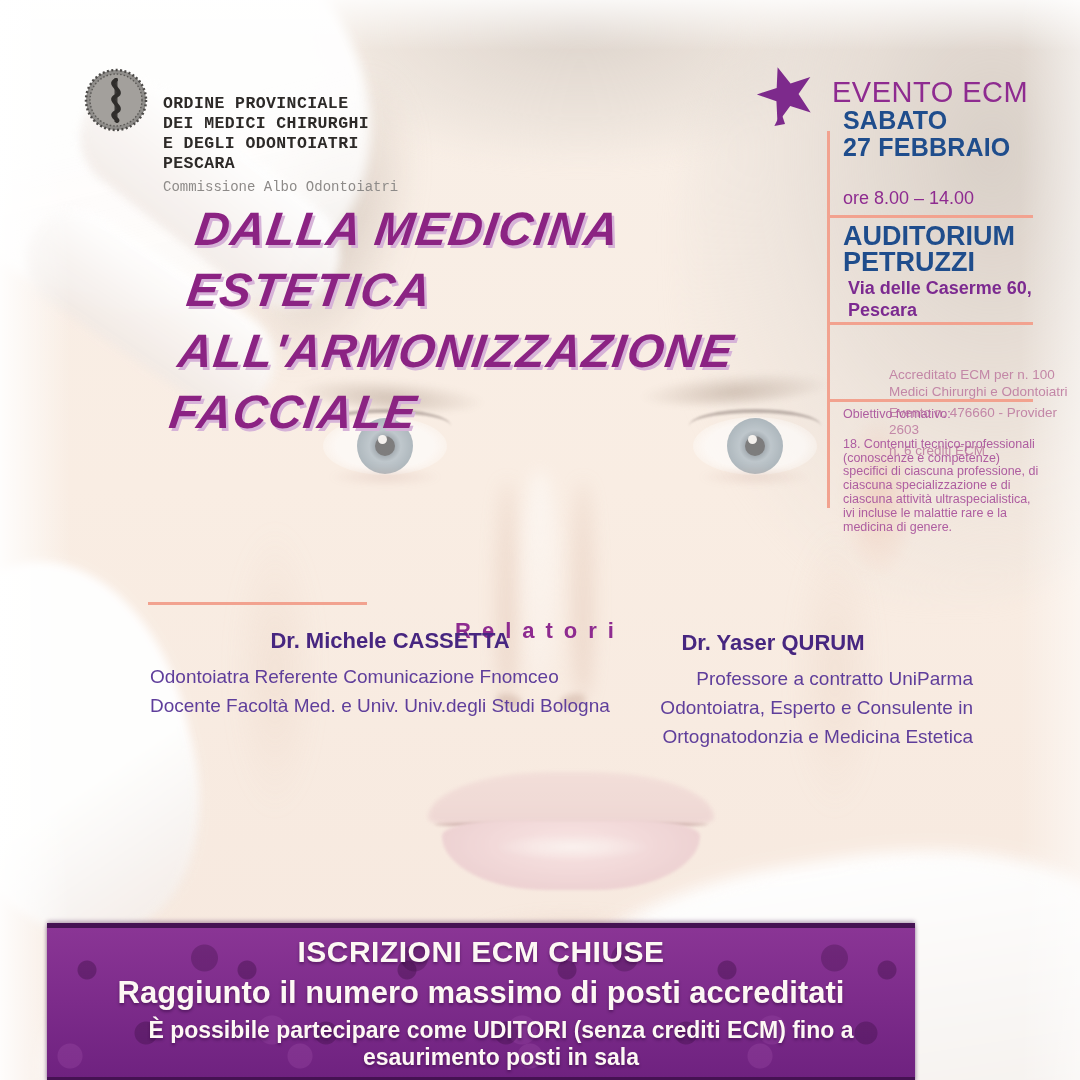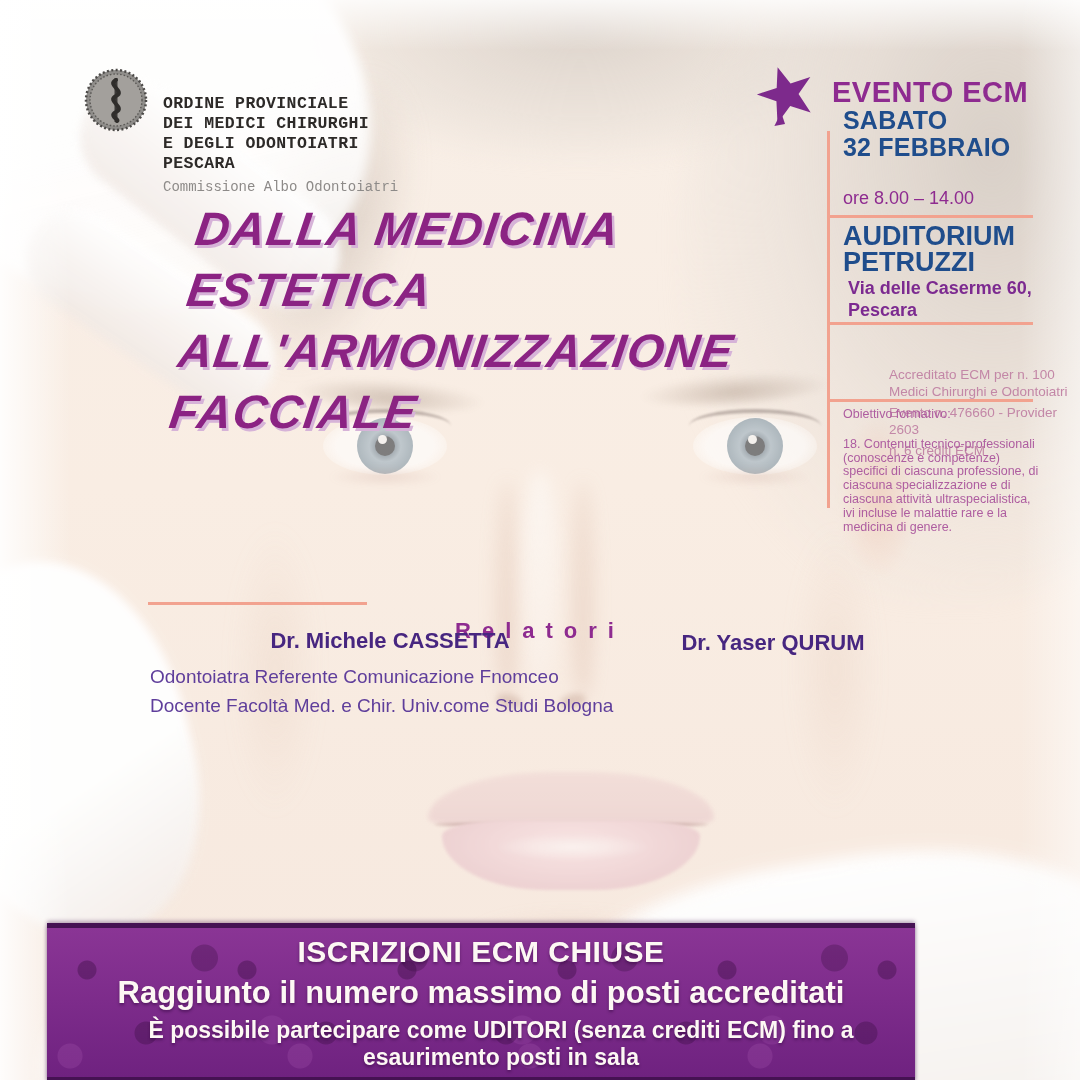--- a/index.html
+++ b/index.html
@@ -83,21 +83,21 @@
     background:radial-gradient(ellipse,rgba(222,190,170,.35),transparent 70%);filter:blur(10px);}
 
   
   .org-logo{position:absolute;left:84px;top:68px;width:64px;height:64px;}
   .org-text{position:absolute;left:163px;top:62px;font-family:Liberation Mono, monospace;margin-top:32px;}
   .org-line{font-size:16.5px;line-height:20px;font-weight:700;letter-spacing:.4px;color:var(--ink);}
   .org-sub{margin-top:5px;font-size:14px;color:var(--gray-label);font-weight:400;}
 
   
   .star-wrap{position:absolute;left:755px;top:64px;width:62px;height:64px;}
-  .evento-label{position:absolute;left:832px;top:76px;font-size:29px;font-weight:700;color:var(--purple);letter-spacing:.5px;}
+  .evento-label{position:absolute;left:832px;top:76px;font-size:29px;font-weight:400;color:var(--purple);letter-spacing:.5px;}
 
   
   .vline{position:absolute;left:827px;top:131px;width:3px;height:377px;background:var(--salmon);}
   .hline{position:absolute;left:827px;width:206px;height:3px;background:var(--salmon);}
   .hline.h1{top:215px;} .hline.h2{top:322px;} .hline.h3{top:399px;}
   .date-block{position:absolute;left:843px;top:107px;width:195px;color:var(--navy);
     font-size:25px;line-height:26.5px;font-weight:800;letter-spacing:.2px;}
   .time{position:absolute;left:843px;top:188px;font-size:18px;font-weight:400;color:var(--purple);}
   .venue-block{position:absolute;left:843px;top:223px;width:195px;color:var(--navy);
     font-size:27px;line-height:26px;font-weight:800;}
@@ -225,21 +225,21 @@
   </div>
   <div class="evento-label">EVENTO ECM</div>
 
   <div class="vline"></div>
   <div class="hline h1"></div>
   <div class="hline h2"></div>
   <div class="hline h3"></div>
 
   <div class="date-block">
     <div>SABATO</div>
-    <div>32 FEBBRAIO</div>
+    <div>27 FEBBRAIO</div>
   </div>
   <div class="time">ore 8.00 – 14.00</div>
 
   <div class="venue-block">
     <div>AUDITORIUM</div>
     <div>PETRUZZI</div>
   </div>
   <div class="address">Via delle Caserme 60, Pescara</div>
 
   <div class="accr">
@@ -260,26 +260,31 @@
     <div>FACCIALE</div>
   </div>
 
   <div class="relatori">Relatori</div>
   <div class="spk-line"></div>
 
   <div class="speaker left">
     <div class="name">Dr. Michele CASSETTA</div>
     <div class="bio">
       <div>Odontoiatra Referente Comunicazione Fnomceo</div>
-      <div>Docente Facoltà Med. e Chir. Univ.come Studi Bologna</div>
+      <div>Docente Facoltà Med. e Univ. Univ.degli Studi Bologna</div>
     </div>
   </div>
 
   <div class="speaker right">
     <div class="name">Dr. Yaser QURUM</div>
+    <div class="bio">
+      <div>Professore a contratto UniParma</div>
+      <div>Odontoiatra, Esperto e Consulente in</div>
+      <div>Ortognatodonzia e Medicina Estetica</div>
+    </div>
   </div>
 
   <div class="banner">
     <div class="b1">ISCRIZIONI ECM CHIUSE</div>
     <div class="b2">Raggiunto il numero massimo di posti accreditati</div>
     <div class="b3">È possibile partecipare come UDITORI (senza crediti ECM) fino a esaurimento posti in sala</div>
   </div>
 
 </div>
 

